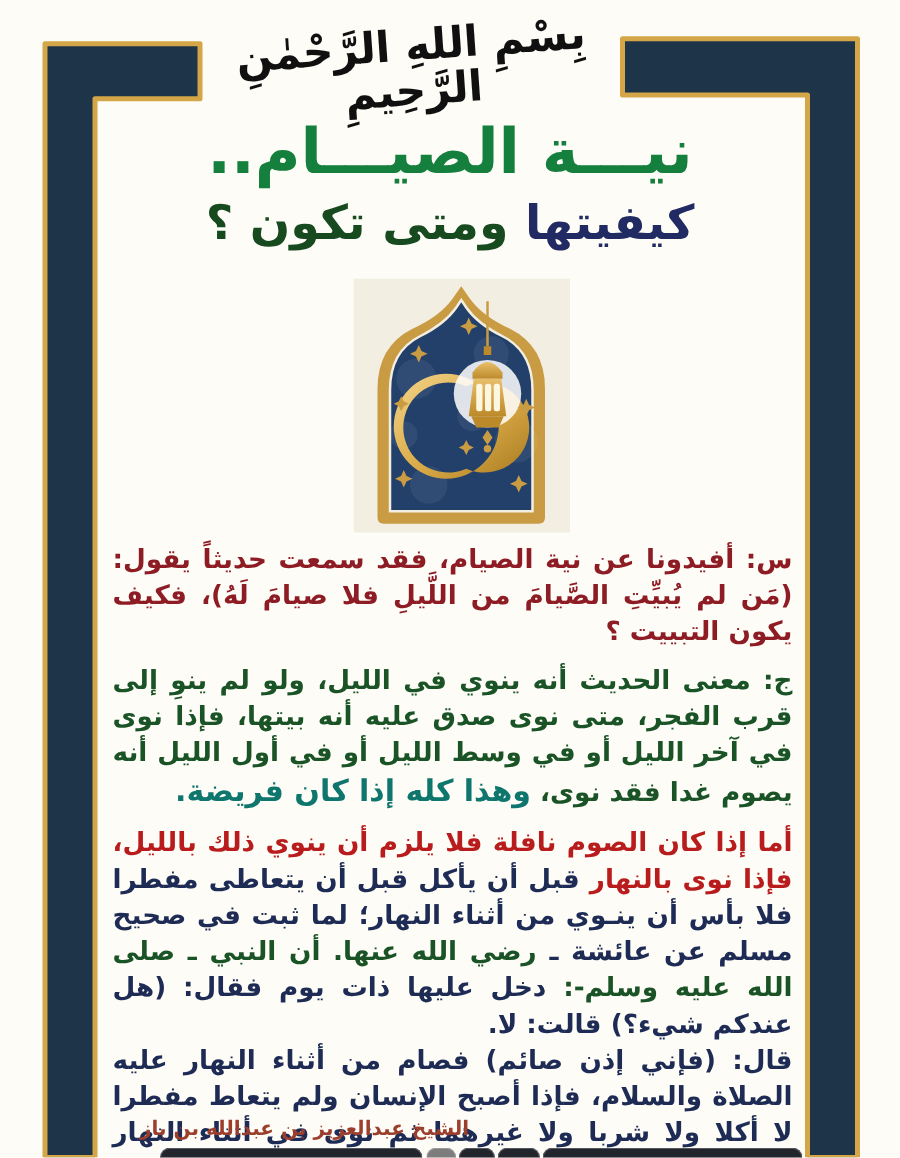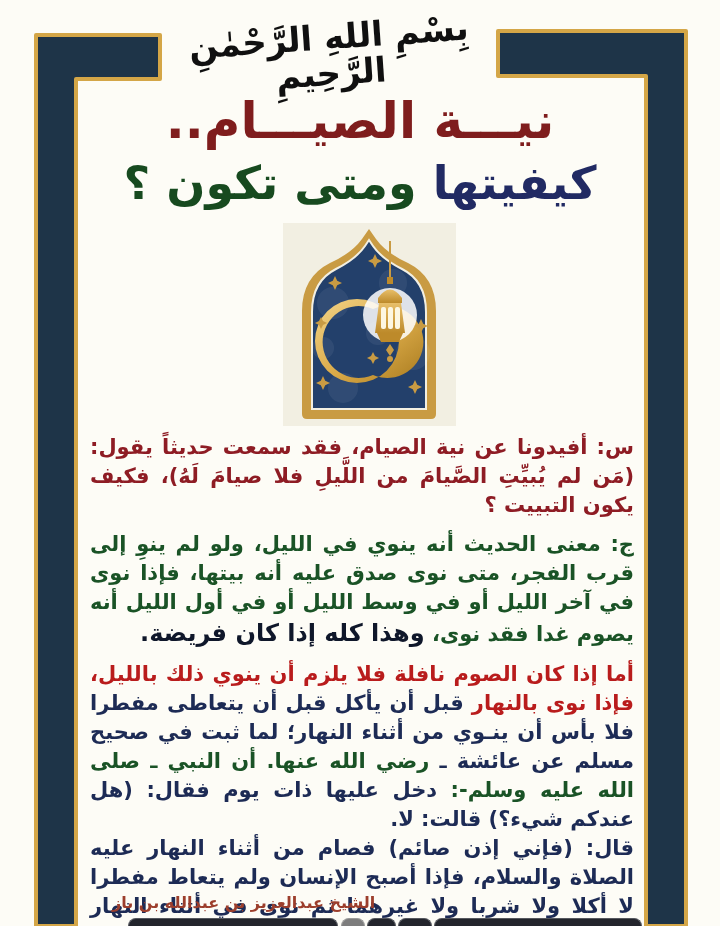--- a/index.html
+++ b/index.html
@@ -21,21 +21,21 @@
     transform:rotate(-4deg);
     text-align:center;line-height:1.05;
   }
   .title{
     position:absolute;top:94px;left:80px;width:560px;z-index:3;
     text-align:center;font-size:50px;font-weight:bold;
     letter-spacing:-1px;line-height:1.1;
   }
   .subtitle{
     position:absolute;top:158px;left:60px;width:600px;z-index:3;
-    text-align:center;font-size:46px;font-weight:bold;line-height:1.1;
+    text-align:center;font-size:38px;font-weight:bold;line-height:1.1;
   }
   
   .arch-wrap{
     position:absolute;left:283px;top:223px;width:173px;height:203px;z-index:3;
     background:#f2efe2;
   }
   
   .body-text{
     position:absolute;top:433px;right:86px;left:90px;z-index:3;
     direction:rtl;text-align:justify;
@@ -62,21 +62,21 @@
 
 <div class="page">
 
   <svg class="frame-svg" width="720" height="926" viewBox="0 0 720 926">
     <path d="M 160,35 L 36,35 L 36,926 L 76,926 L 76,79 L 160,79 Z" fill="#1e3448" stroke="#d4a647" stroke-width="4" stroke-linejoin="round"></path>
     <path d="M 498,31 L 686,31 L 686,926 L 646,926 L 646,76 L 498,76 Z" fill="#1e3448" stroke="#d4a647" stroke-width="4" stroke-linejoin="round"></path>
   </svg>
 
   <div class="bismillah">بِسْمِ اللهِ الرَّحْمٰنِ الرَّحِيمِ</div>
 
-  <div class="title" style="color:#7f1d1d;">نيـــة الصيـــام..</div>
+  <div class="title" style="color:#15803d;">نيـــة الصيـــام..</div>
 
   <div class="subtitle">
     <span style="color:#212a63;">كيفيتها</span>
     <span style="color:#174a1f;"> ومتى تكون ؟</span>
   </div>
 
   <div class="arch-wrap">
     <svg width="173" height="203" viewBox="0 0 173 203">
       <defs>
         <linearGradient id="goldGrad" x1="0" y1="0" x2="1" y2="1">
@@ -131,21 +131,21 @@
       </g>
     </svg>
   </div>
 
   <div class="body-text">
     <p>
       <span style="color: rgb(142, 28, 36);">س: أفيدونا عن نية الصيام، فقد سمعت حديثاً يقول: (مَن لم يُبيِّتِ الصَّيامَ من اللَّيلِ فلا صيامَ لَهُ)، فكيف يكون التبييت ؟</span>
     </p>
     <p>
       <span style="color: rgb(26, 83, 38); margin-top: 24px;">ج: معنى الحديث أنه ينوي في الليل، ولو لم ينوِ إلى قرب الفجر، متى نوى صدق عليه أنه بيتها، فإذا نوى في آخر الليل أو في وسط الليل أو في أول الليل أنه يصوم غدا فقد نوى، </span>
-      <span class="seg-em" style="color: #0f172a;">وهذا كله إذا كان فريضة.</span>
+      <span class="seg-em" style="color: #0f766e;">وهذا كله إذا كان فريضة.</span>
     </p>
     <p class="tight">
       <span style="color: #b91c1c;">أما إذا كان الصوم نافلة فلا يلزم أن ينوي ذلك بالليل، فإذا نوى بالنهار </span>
       <span style="color: rgb(29, 43, 85);">قبل أن يأكل قبل أن يتعاطى مفطرا فلا بأس أن ينـوي من أثناء النهار؛ لما ثبت في صحيح مسلم عن عائشة ـ </span>
       <span style="color: rgb(26, 83, 38);">رضي الله عنها. أن النبي ـ صلى الله عليه وسلم-: </span>
       <span style="color: rgb(29, 43, 85);">دخل عليها ذات يوم فقال: (هل عندكم شيء؟) قالت: لا.</span>
     </p>
     <p class="tight">
       <span style="color: rgb(29, 43, 85);">قال: (فإني إذن صائم) فصام من أثناء النهار عليه الصلاة والسلام، فإذا أصبح الإنسان ولم يتعاط مفطرا لا أكلا ولا شربا ولا غيرهما ثم نوى في أثناء النهار الصوم فلا حرج في ذلك، </span>
       <span style="color: rgb(142, 28, 36);">ويكتب له الصوم من حين نوى، يكتب له أجر الصائم من حين نوى، </span>

